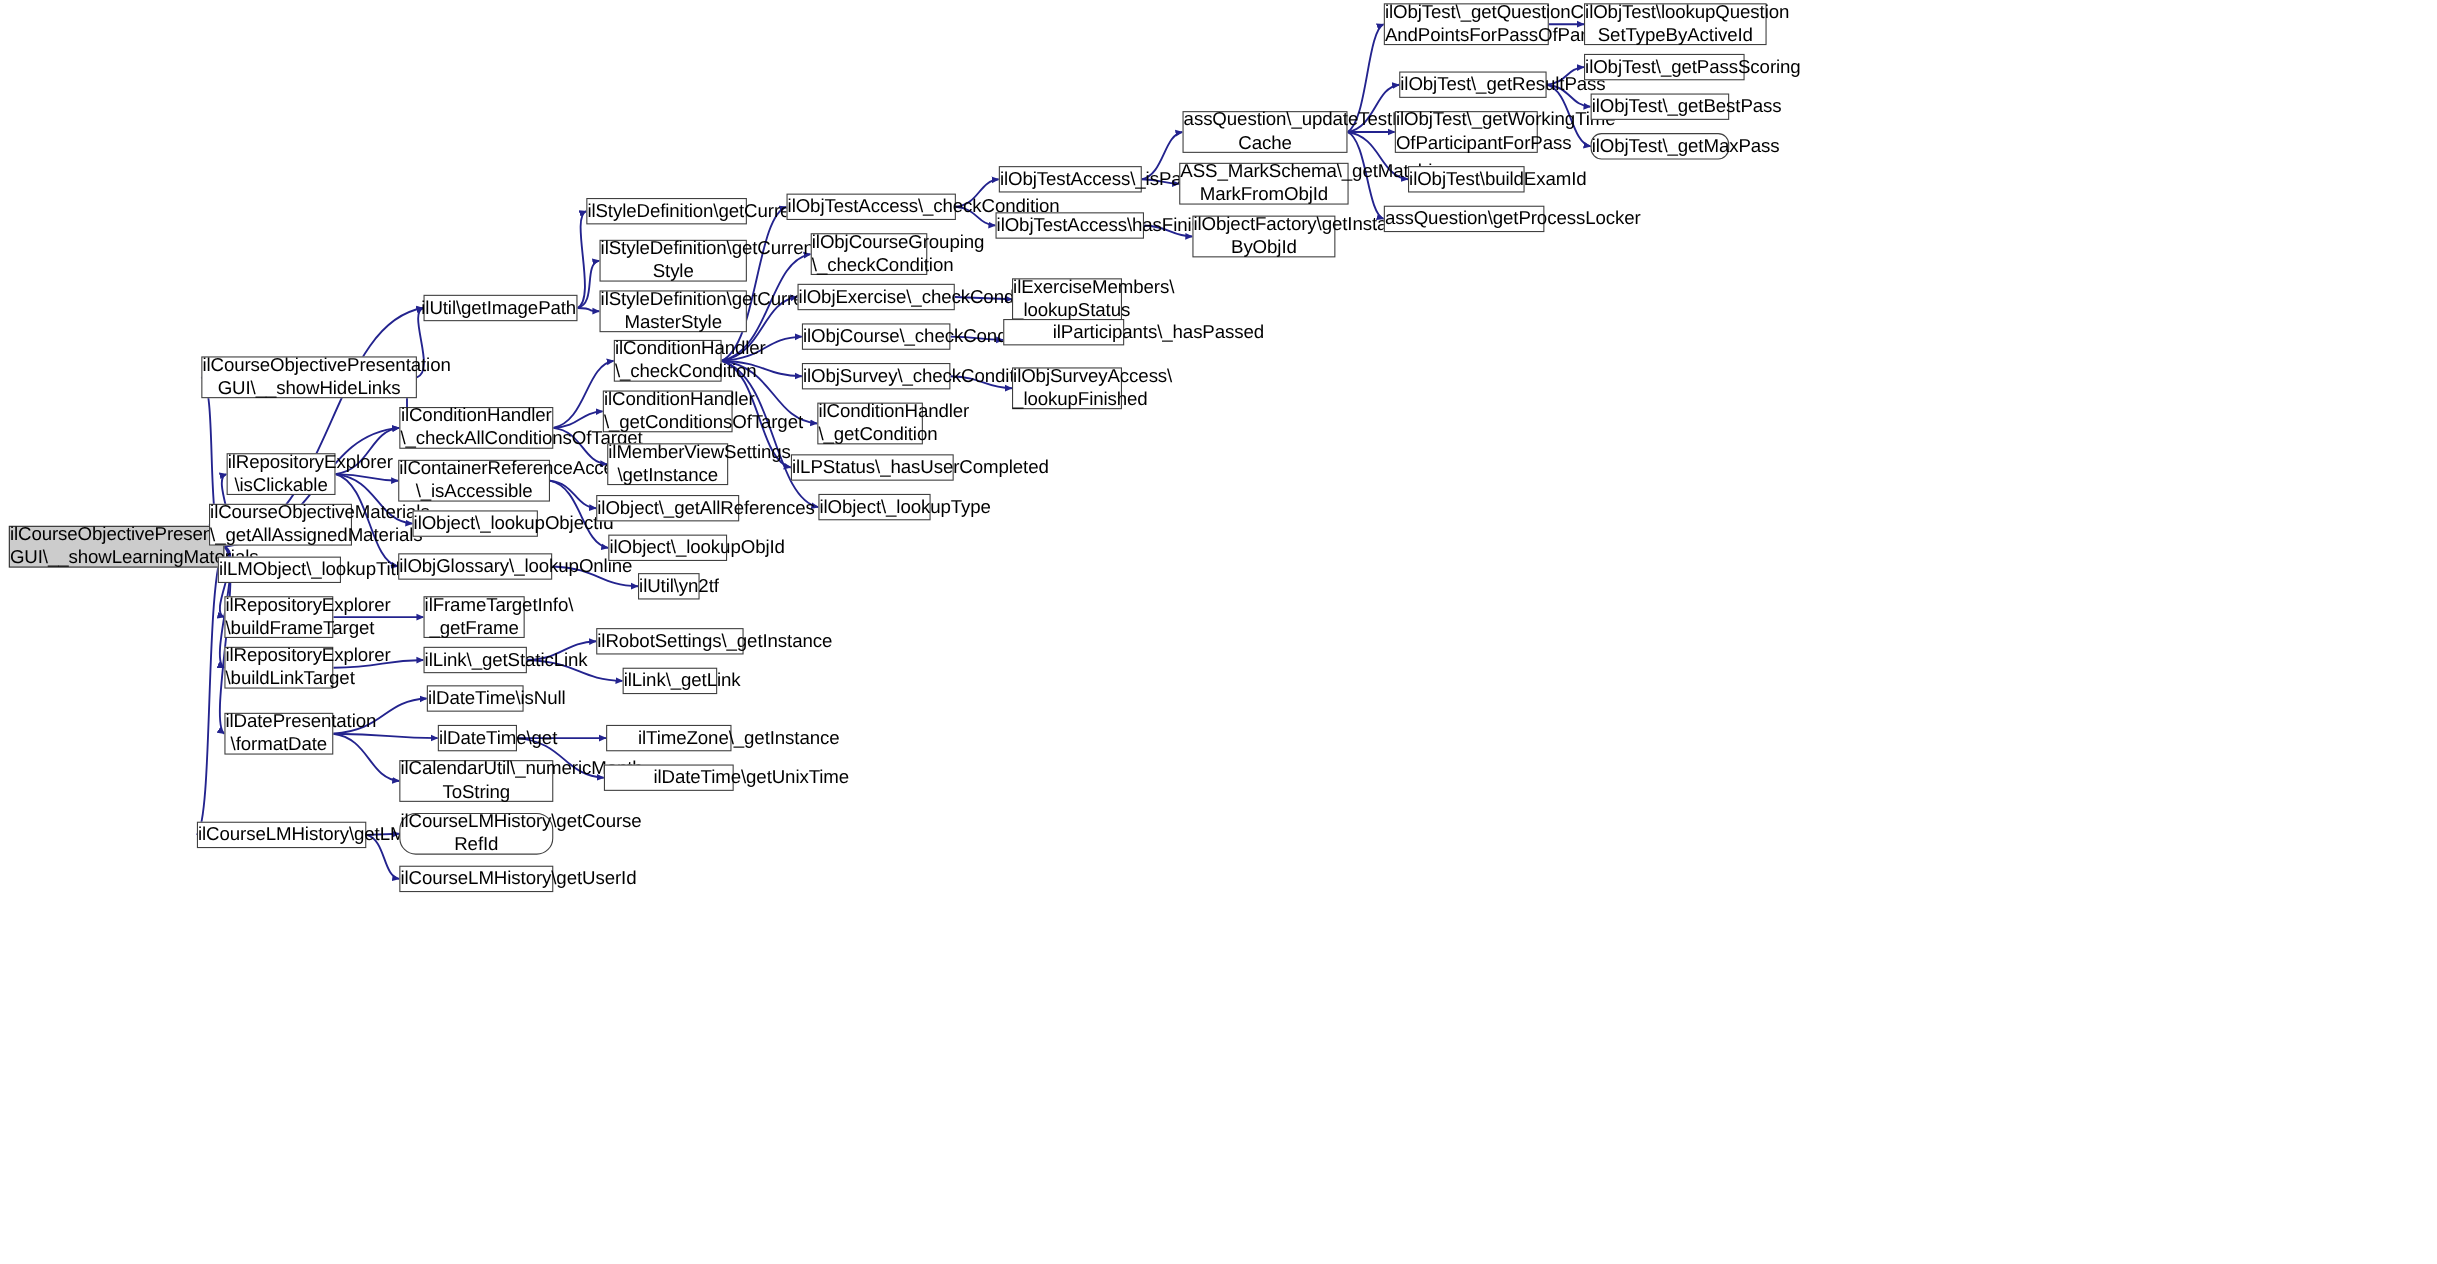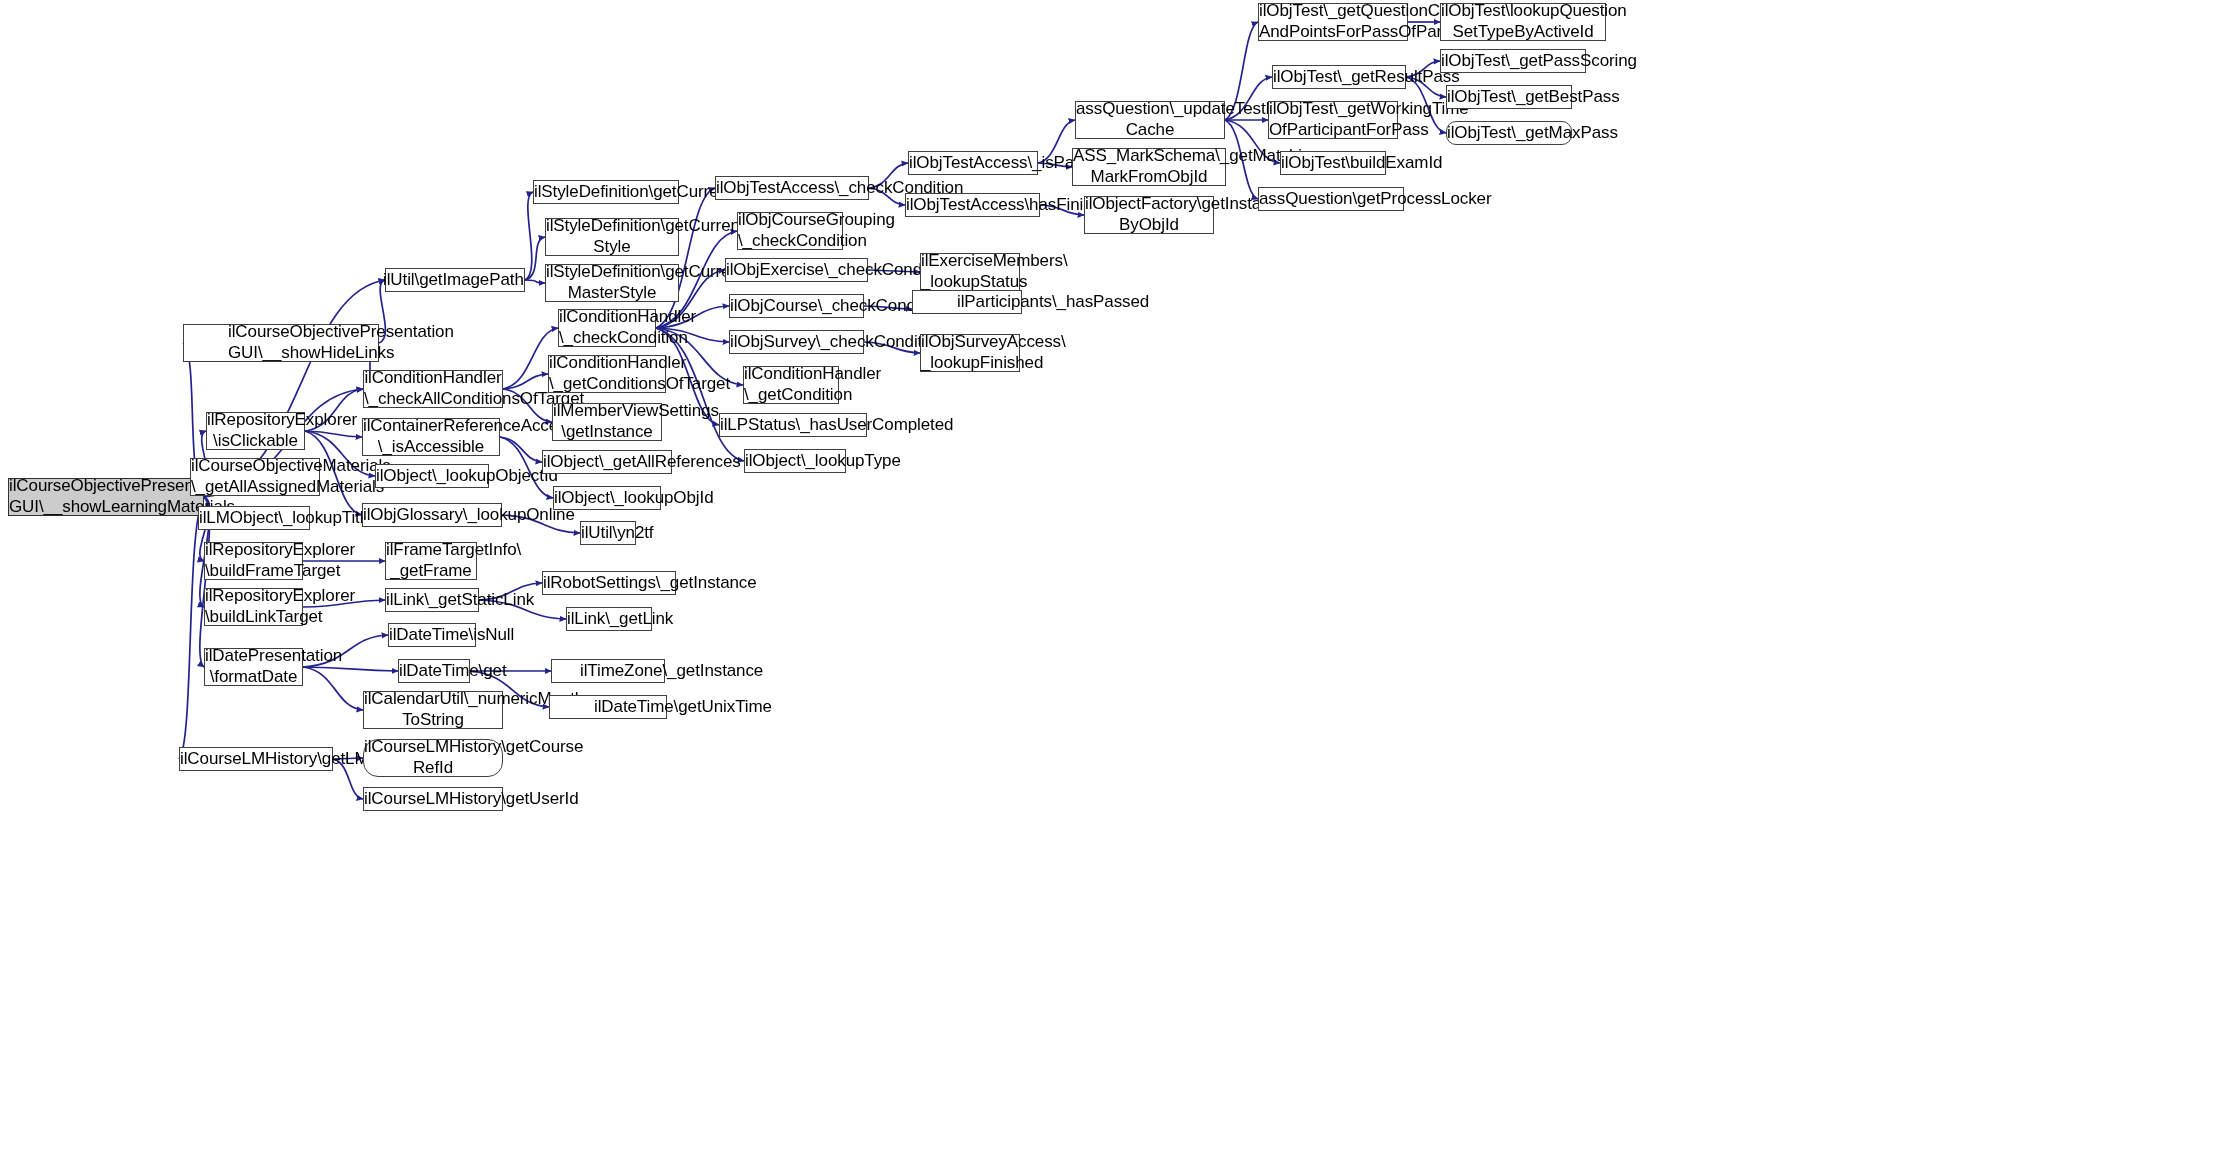--- a/index.html
+++ b/index.html
@@ -117,21 +117,21 @@
       <path d="M 303 667 C 349.75 663.8, 348.2625 636.92, 388 635" fill="none" stroke="#23238e" stroke-width="1.7" marker-end="url(#arrowhead)"></path>
       <path d="M 303 667 C 355.25 667.4, 353.5875 670.76, 398 671" fill="none" stroke="#23238e" stroke-width="1.7" marker-end="url(#arrowhead)"></path>
       <path d="M 303 667 C 336 671.3, 334.95 707.42, 363 710" fill="none" stroke="#23238e" stroke-width="1.7" marker-end="url(#arrowhead)"></path>
       <path d="M 470 671 L 551 671" fill="none" stroke="#23238e" stroke-width="1.7" marker-end="url(#arrowhead)"></path>
       <path d="M 470 671 C 513.45 674.6, 512.0675 704.84, 549 707" fill="none" stroke="#23238e" stroke-width="1.7" marker-end="url(#arrowhead)"></path>
       <path d="M 333 759 L 363 758" fill="none" stroke="#23238e" stroke-width="1.7" marker-end="url(#arrowhead)"></path>
       <path d="M 333 759 C 351 763, 347.7 796.6, 363 799" fill="none" stroke="#23238e" stroke-width="1.7" marker-end="url(#arrowhead)"></path>
     </svg>
 <div class="node root" style="left: 8px; top: 478px; width: 196px; height: 38px;"><span class="node-label">ilCourseObjectivePresentation
 GUI\__showLearningMaterials</span></div>
-    <div class="node" style="left: 183px; top: 324px; width: 196px; height: 38px; padding-left: 44px;"><span class="node-label">ilCourseObjectivePresentation
+    <div class="node" style="left: 183px; top: 324px; width: 196px; height: 38px;"><span class="node-label">ilCourseObjectivePresentation
 GUI\__showHideLinks</span></div>
     <div class="node" style="left: 385px; top: 268px; width: 140px; height: 24px; justify-content: flex-end;"><span class="node-label">ilUtil\getImagePath</span></div>
     <div class="node" style="left: 533px; top: 180px; width: 146px; height: 24px;"><span class="node-label">ilStyleDefinition\getCurrentSkin</span></div>
     <div class="node" style="left: 545px; top: 218px; width: 134px; height: 38px;"><span class="node-label">ilStyleDefinition\getCurrent
 Style</span></div>
     <div class="node" style="left: 545px; top: 264px; width: 134px; height: 38px;"><span class="node-label">ilStyleDefinition\getCurrent
 MasterStyle</span></div>
     <div class="node" style="left: 363px; top: 370px; width: 140px; height: 38px;"><span class="node-label">ilConditionHandler
 \_checkAllConditionsOfTarget</span></div>
     <div class="node" style="left: 206px; top: 412px; width: 99px; height: 38px;"><span class="node-label">ilRepositoryExplorer

